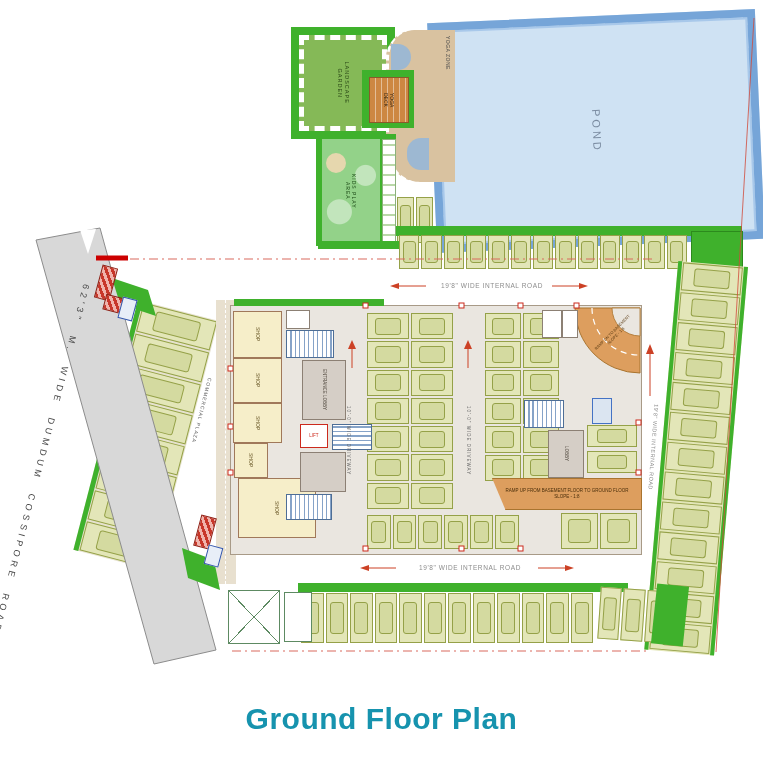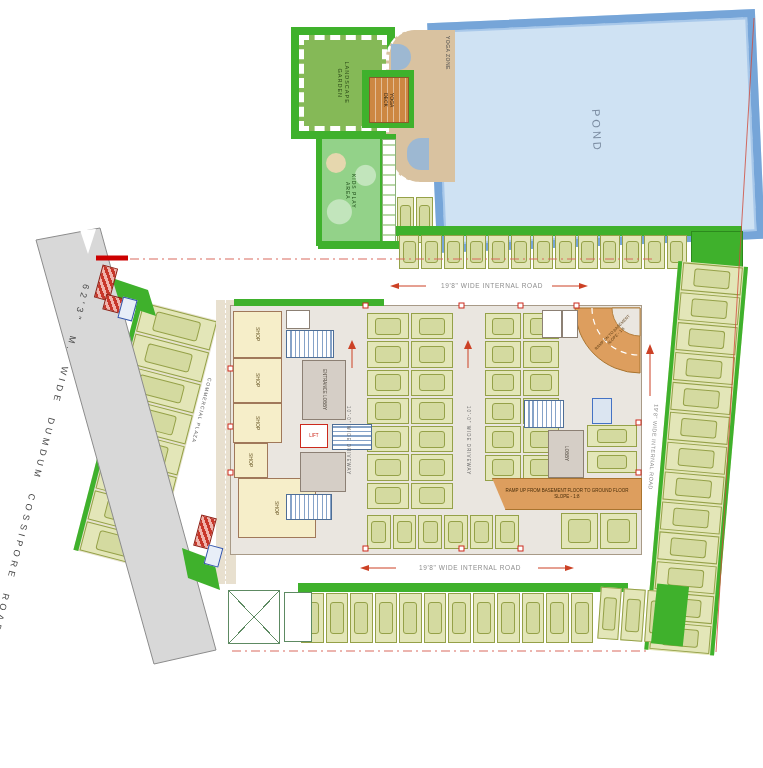--- a/index.html
+++ b/index.html
@@ -492,13 +492,14 @@
 
   <div class="abs label" style="left:492px;top:478px;width:148px;height:30px;background:#dd9e5e;border:1px solid #a9742f;
               clip-path:polygon(0 0,100% 0,100% 100%,9% 100%);flex-direction:column;">
     <span style="font-size:4.5px;color:#4a2e0a;">RAMP UP FROM BASEMENT FLOOR TO GROUND FLOOR</span>
     <span style="font-size:4.5px;color:#4a2e0a;">SLOPE - 1:8</span>
   </div>
 
   <div class="abs xbox" style="left:228px;top:590px;width:50px;height:52px;"></div>
   <div class="abs" style="left:284px;top:592px;width:26px;height:48px;background:#fff;border:1px solid #5d8a62;"></div>
 
+  <div class="title">Ground Floor Plan</div>
 </div>
 
 </body></html>

